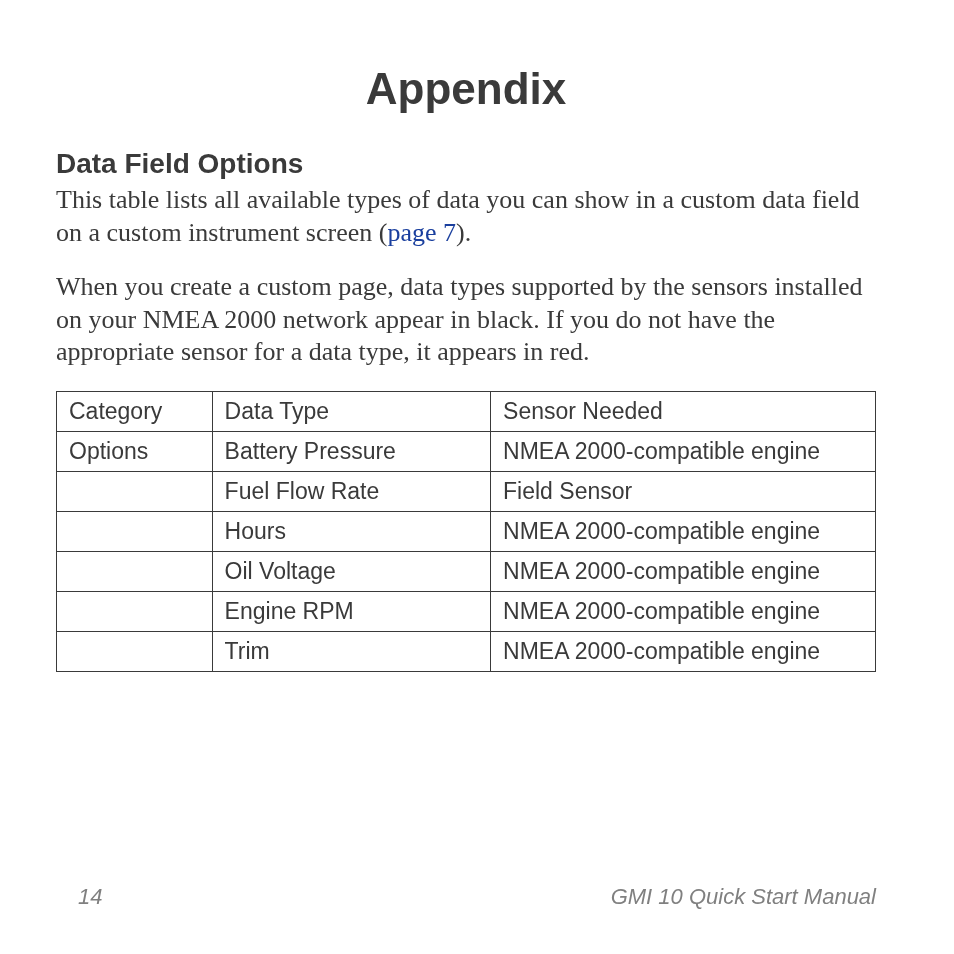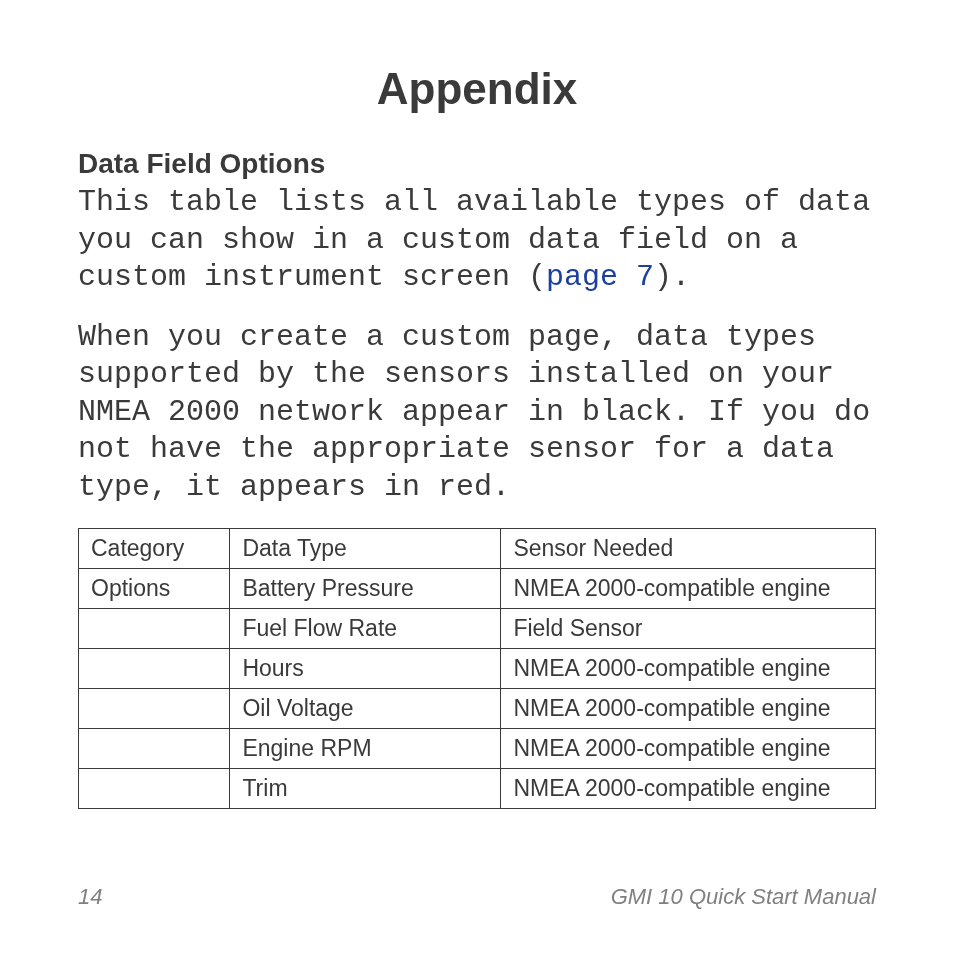--- a/index.html
+++ b/index.html
@@ -8,39 +8,39 @@
     width: 954px;
     height: 954px;
     background: #ffffff;
     font-family: Arial, Helvetica, sans-serif;
     color: #3a3a3a;
   }
   .page {
     box-sizing: border-box;
     width: 954px;
     height: 954px;
-    padding: 60px 78px 40px 78px;
+    padding: 60px 78px 40px 56px;
     position: relative;
   }
   h1.title {
     text-align: center;
     font-weight: bold;
     font-size: 44px;
     margin: 4px 0 34px 0;
     color: #3a3a3a;
   }
   h2.section {
     font-weight: bold;
     font-size: 28px;
     margin: 0 0 4px 0;
     color: #3a3a3a;
   }
   p.body {
-    font-family: Liberation Mono, monospace;
-    font-size: 30px;
+    font-family: Liberation Serif, serif;
+    font-size: 26px;
     line-height: 1.25;
     margin: 0 0 22px 0;
     color: #3a3a3a;
   }
   a.link {
     color: #1a3f9e;
     text-decoration: none;
   }
   table.data {
     width: 100%;

